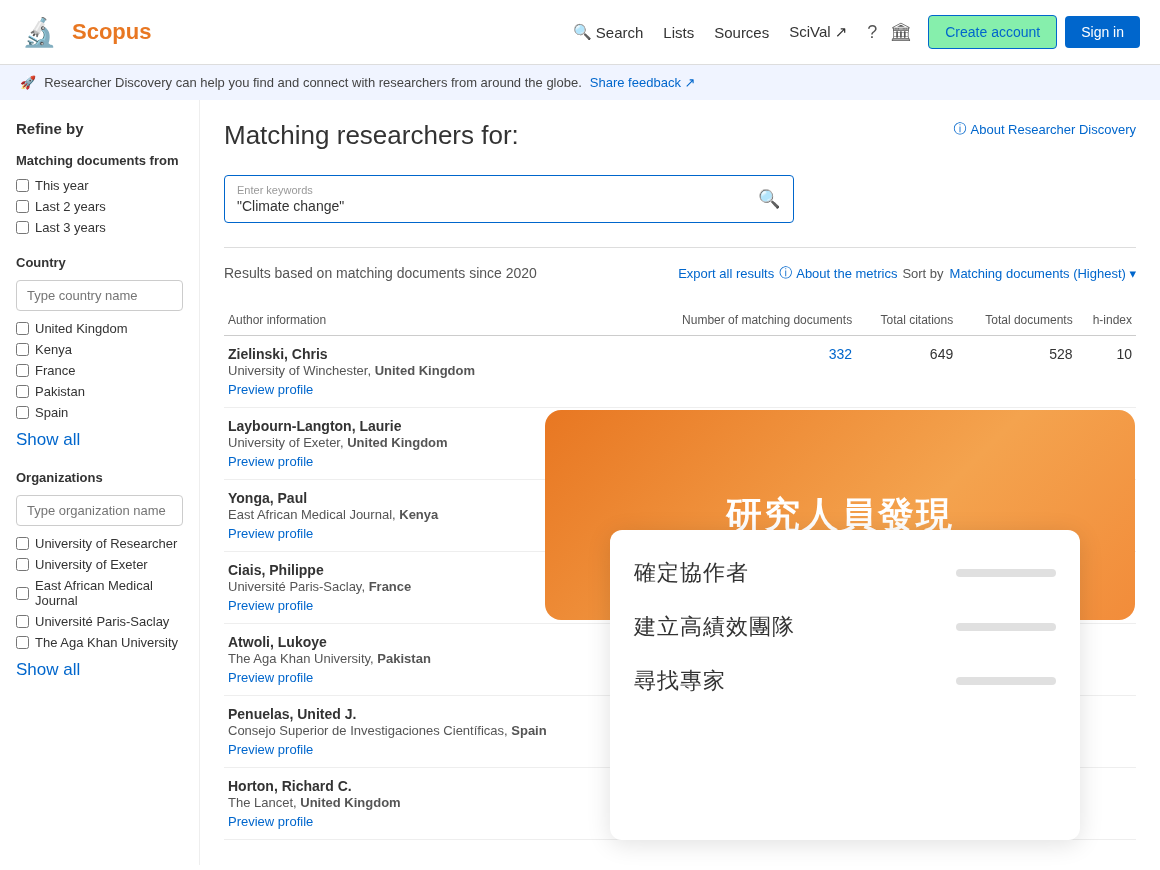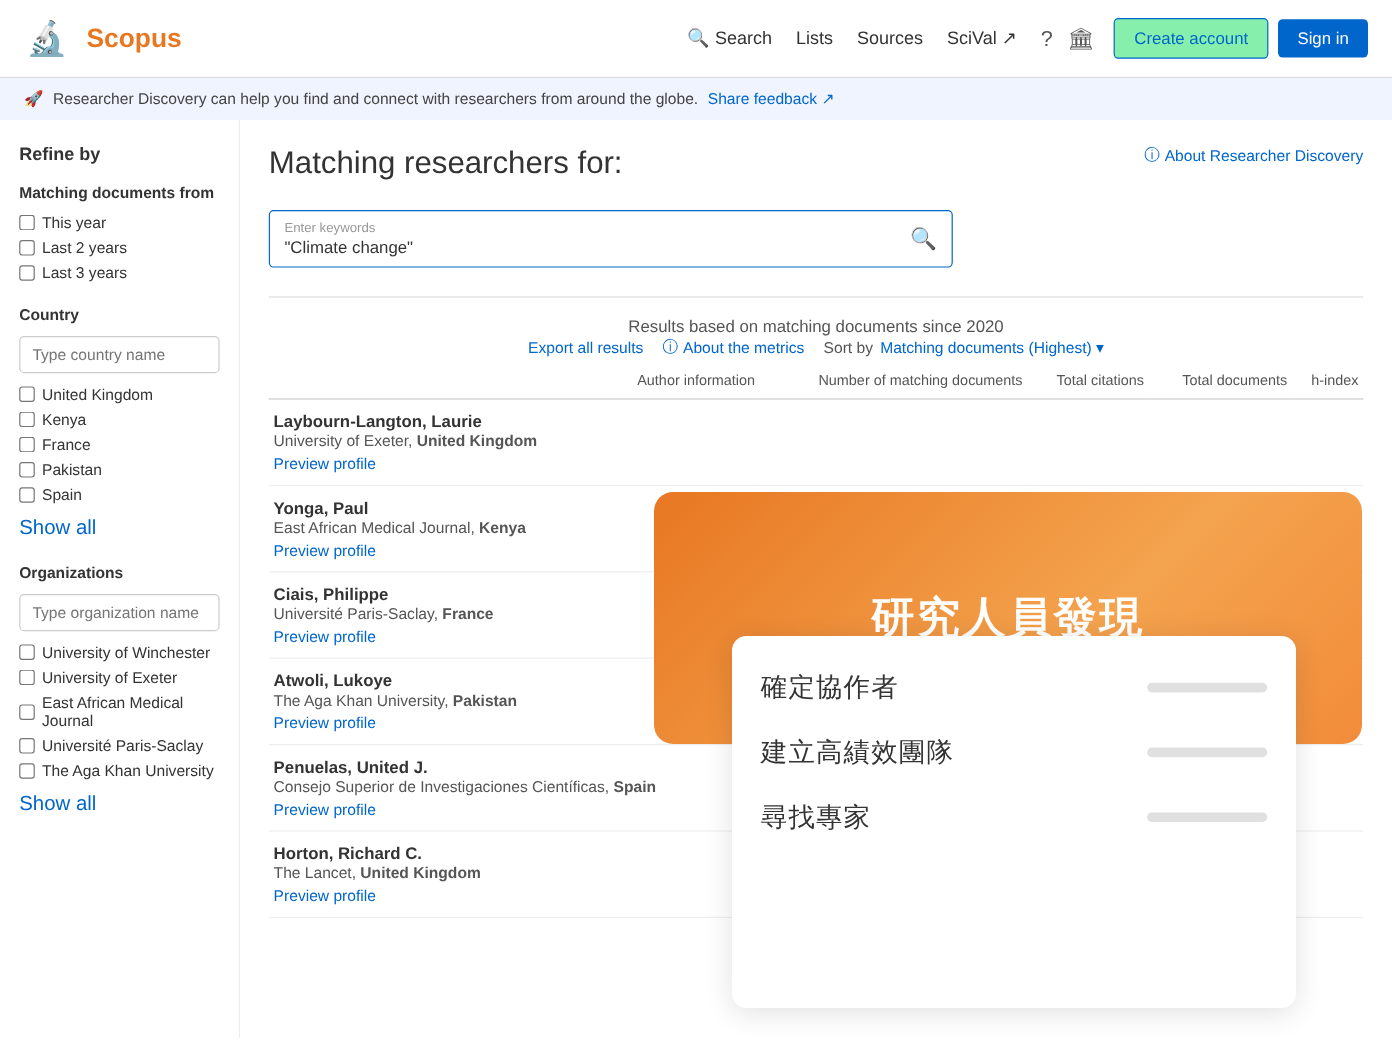--- a/index.html
+++ b/index.html
@@ -37,32 +37,32 @@
     
     .content { flex: 1; padding: 20px 24px; }
     .page-title { font-size: 26px; font-weight: 300; color: #333; margin-bottom: 16px; }
     .search-bar { display: flex; align-items: center; border: 1px solid #0066cc; border-radius: 4px; padding: 8px 12px; margin-bottom: 24px; max-width: 570px; gap: 40px; }
     .search-bar input { flex: 1; border: none; outline: none; font-size: 14px; color: #333; }
     .search-icon-btn { background: none; border: none; cursor: pointer; color: #0066cc; font-size: 18px; }
     .search-label { font-size: 11px; color: #999; margin-bottom: 2px; }
     .divider { border: none; border-top: 1px solid #ddd; margin: 4px 0 16px 0; }
 
     .about-link { display: flex; align-items: center; gap: 4px; color: #0066cc; font-size: 13px; cursor: pointer; margin-bottom: 8px; justify-content: flex-end; }
-    .results-header-row { display: flex; justify-content: space-between; align-items: center; margin-bottom: 4px; flex-direction: column; }
+    .results-header-row { display: flex; justify-content: space-between; align-items: center; margin-bottom: 23px; }
     .results-text { font-size: 14px; color: #555; }
-    .results-right { display: flex; align-items: center; gap: 16px; }
+    .results-right { display: flex; align-items: center; gap: 5px; }
     .export-link { color: #0066cc; font-size: 13px; cursor: pointer; }
     .metrics-link { color: #0066cc; font-size: 13px; cursor: pointer; display: flex; align-items: center; gap: 4px; }
     .sort-area { display: flex; align-items: center; gap: 6px; font-size: 13px; color: #555; }
     .sort-link { color: #0066cc; cursor: pointer; font-weight: 500; }
 
     
     .results-table { width: 100%; border-collapse: collapse; }
     .results-table thead tr { border-bottom: 1px solid #ccc; }
-    .results-table th { font-size: 12px; color: #555; font-weight: normal; padding: 8px 4px; text-align: right; vertical-align: bottom; }
+    .results-table th { font-size: 12px; color: #555; font-weight: normal; padding: 8px 4px; text-align: left; vertical-align: bottom; }
     .results-table th.right { text-align: right; }
     .results-table td { padding: 10px 4px; vertical-align: top; border-bottom: 1px solid #eee; }
     .author-name { font-size: 14px; font-weight: bold; color: #333; }
     .author-affil { font-size: 13px; color: #555; }
     .bold-country { font-weight: bold; }
     .preview-link { color: #0066cc; font-size: 13px; cursor: pointer; display: block; margin-top: 4px; }
     .num-cell { text-align: right; font-size: 14px; color: #333; }
     .num-cell.blue { color: #0066cc; }
 
     
@@ -156,21 +156,21 @@
         <span>Spain</span>
       </label>
       <a class="show-all">Show all</a>
     </div>
 
     <div class="filter-section">
       <div class="filter-title">Organizations</div>
       <input class="filter-input" type="text" placeholder="Type organization name" style="">
       <label class="checkbox-item">
         <input type="checkbox" style="">
-        <span>University of Winchester</span>
+        <span>University of Researcher</span>
       </label>
       <label class="checkbox-item">
         <input type="checkbox" style="">
         <span>University of Exeter</span>
       </label>
       <label class="checkbox-item">
         <input type="checkbox" style="">
         <span>East African Medical Journal</span>
       </label>
       <label class="checkbox-item">
@@ -223,20 +223,31 @@
       <thead>
         <tr>
           <th>Author information</th>
           <th class="right">Number of matching documents</th>
           <th class="right">Total citations</th>
           <th class="right">Total documents</th>
           <th class="right">h-index</th>
         </tr>
       </thead>
       <tbody id="results-tbody">
+      <tr>
+    <td>
+      <span class="author-name">Zielinski, Chris</span><br>
+      <span class="author-affil">University of Winchester, <strong class="bold-country">United Kingdom</strong></span>
+      <a class="preview-link">Preview profile</a>
+    </td>
+    <td class="num-cell blue">332</td>
+    <td class="num-cell">649</td>
+    <td class="num-cell">528</td>
+    <td class="num-cell">10</td>
+  </tr>
           <tr>
     <td>
       <span class="author-name">Laybourn-Langton, Laurie</span><br>
       <span class="author-affil">University of Exeter, <strong class="bold-country">United Kingdom</strong></span>
       <a class="preview-link">Preview profile</a>
     </td>
     <td class="num-cell blue"></td>
     <td class="num-cell"></td>
     <td class="num-cell"></td>
     <td class="num-cell"></td>

